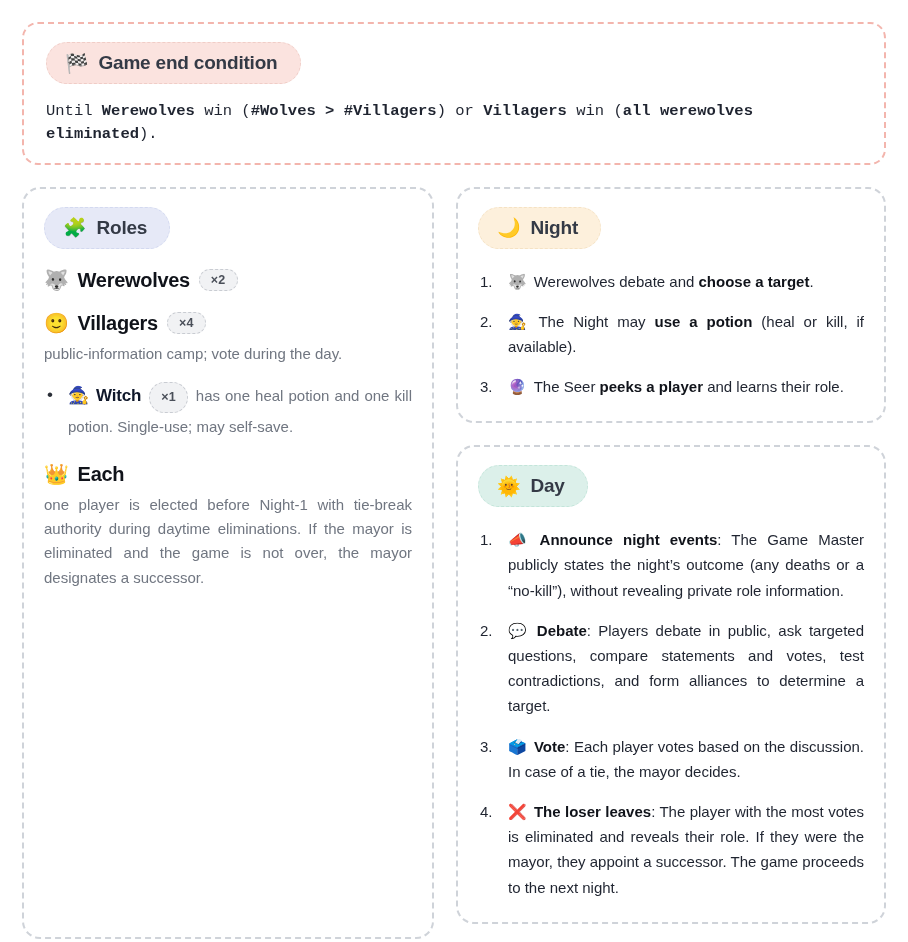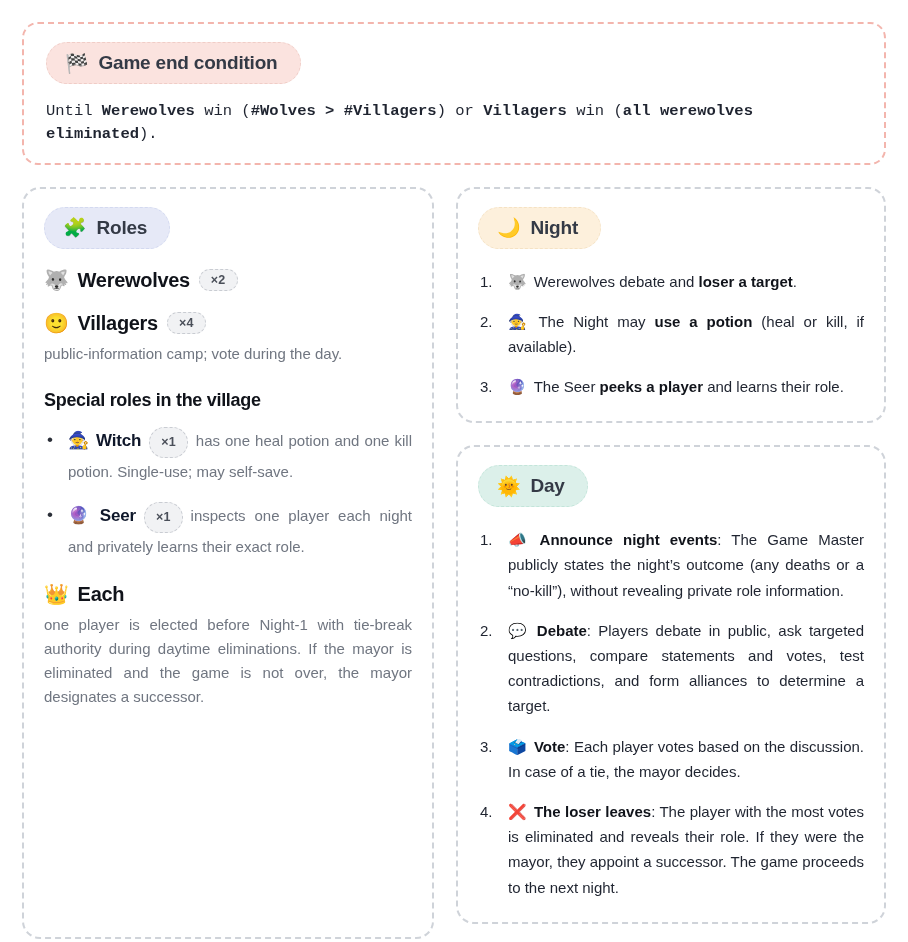--- a/index.html
+++ b/index.html
@@ -215,25 +215,23 @@
         
         <div class="role-block">
           <div class="role-head">
             <span class="emoji">🙂</span>
             <span>Villagers</span>
             <span class="count">×4</span>
           </div>
           <div class="role-desc">public-information camp; vote during the day.</div>
         </div>
 
-        <div class="sub-title">Special roles in the village</div>
 
         <ul class="special">
           <li><span class="sp-emoji">🧙</span><span class="sp-name">Witch</span><span class="count sp-count">×1</span><span>has one heal potion and one kill potion. Single-use; may self-save.</span></li>
-          <li><span class="sp-emoji">🔮</span><span class="sp-name">Seer</span><span class="count sp-count">×1</span><span>inspects one player each night and privately learns their exact role.</span></li>
         </ul>
 
         
         <div class="mayor-block">
           <div class="role-head">
             <span class="emoji">👑</span>
             <span>Each</span>
           </div>
           <div class="role-desc">one player is elected before Night-1 with tie-break authority during daytime eliminations. If the mayor is eliminated and the game is not over, the mayor designates a successor.</div>
         </div>
@@ -242,21 +240,21 @@
     </div>
 
     <div class="col-right">
 
       <div class="card">
         <div class="pill amber">
           <span class="pill-emoji">🌙</span>
           <span>Night</span>
         </div>
         <ol class="steps">
-          <li><span class="st-emoji">🐺</span><span>Werewolves debate and </span><b>loser a target</b><span>.</span></li>
+          <li><span class="st-emoji">🐺</span><span>Werewolves debate and </span><b>choose a target</b><span>.</span></li>
           <li><span class="st-emoji">🧙</span><span>The Night may </span><b>use a potion</b><span> (heal or kill, if available).</span></li>
           <li><span class="st-emoji">🔮</span><span>The Seer </span><b>peeks a player</b><span> and learns their role.</span></li>
         </ol>
       </div>
 
       <div class="card">
         <div class="pill mint">
           <span class="pill-emoji">🌞</span>
           <span>Day</span>
         </div>

